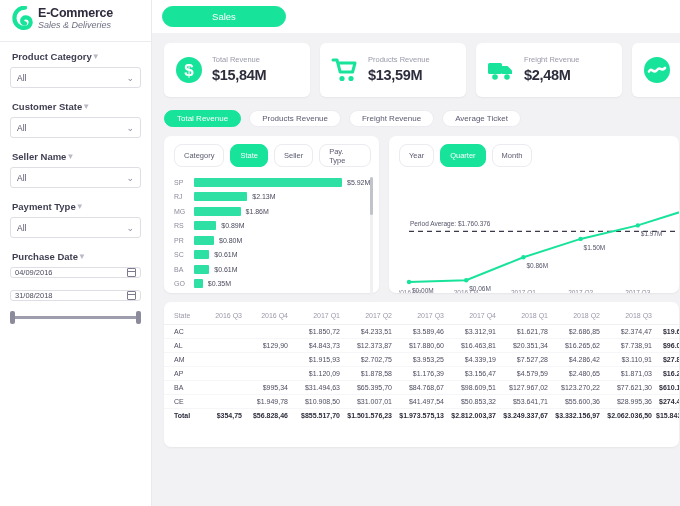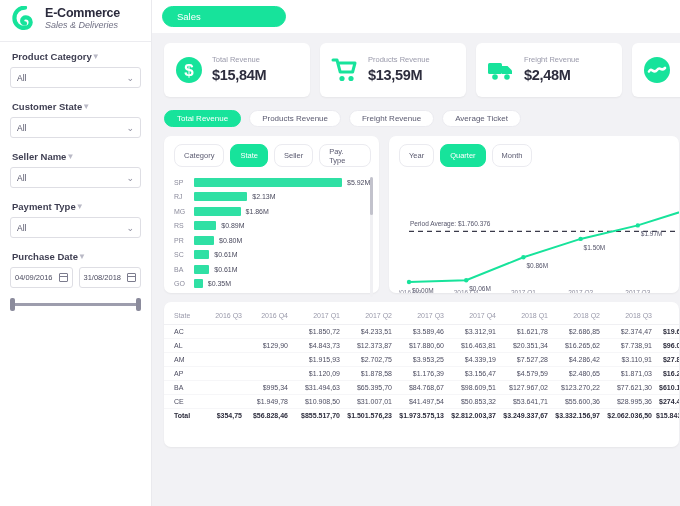--- a/index.html
+++ b/index.html
@@ -14,21 +14,21 @@
 
   
   .sidebar {
     width: 152px; height: 506px;
     background: #ffffff;
     border-right: 1px solid #eaeaee;
     padding: 0 10px;
     flex: 0 0 152px;
     position: relative;
   }
-  .brand { display: flex; align-items: center; gap: 7px; padding: 6px 0 9px 2px; }
+  .brand { display: flex; align-items: center; padding: 6px 0 9px 2px; }
   .brand-logo { width: 26px; height: 26px; flex: 0 0 26px; }
   .brand-text { line-height: 1.1; }
   .brand-title { font-size: 12.5px; font-weight: bold; color: #2b2b3d; letter-spacing: -0.2px; }
   .brand-sub { font-size: 9px; font-style: italic; color: #6f6f83; margin-top: 1px; }
 
   .sb-divider { height: 1px; background: #ececf0; margin: 0 -10px 7px -10px; }
 
   .filter { margin-bottom: 11px; }
   .filter-head {
     display: flex; align-items: center; justify-content: flex-start;
@@ -37,42 +37,42 @@
   .filter-label { font-size: 9.5px; font-weight: bold; color: #3f3f52; }
   .chev { color: #b9b9c6; font-size: 8px; line-height: 1; }
   .filter-select {
     height: 21px; border: 1px solid #dedee4; border-radius: 3px;
     background: #fff; display: flex; align-items: center;
     justify-content: space-between; padding: 0 6px;
     font-size: 8.5px; color: #55556a;
   }
   .filter-select .chev2 { color: #8c8c9e; font-size: 9px; }
 
-  .date-row { display: flex; gap: 6px; }
+  .date-row { display: flex; gap: 12px; flex-direction: column; }
   .date-box {
     flex: 1; height: 21px; border: 1px solid #dedee4; border-radius: 3px;
     display: flex; align-items: center; justify-content: space-between;
     padding: 0 4px; font-size: 7.5px; color: #4c4c60; background: #fff;
   }
   .cal-ico { width: 9px; height: 9px; border: 1px solid #7c7c8e; border-radius: 1px; position: relative; }
   .cal-ico::before { content:""; position:absolute; top:1.5px; left:0; right:0; height:1px; background:#7c7c8e; }
   .slider-wrap { margin-top: 9px; padding: 0 2px; position: relative; height: 14px; display:flex; align-items:center; }
   .slider-track { height: 3px; background: #9d9dad; border-radius: 2px; width: 100%; }
   .slider-knob { position: absolute; width: 5px; height: 13px; background: #8b8b9c; border-radius: 2px; top: 1px; }
 
   
   .main { flex: 1; height: 506px; background: #f2f2f5; display: flex; flex-direction: column; }
 
   .topbar {
     height: 33px; background: #ffffff; display: flex; align-items: center;
     padding-left: 10px; gap: 9px; flex: 0 0 33px;
   }
   .toptab {
     height: 21px; min-width: 124px; border-radius: 11px;
-    display: flex; align-items: center; justify-content: flex-start;
+    display: flex; align-items: center; justify-content: center;
     font-size: 9.5px; border: 1px solid #e2e2e8; background: #fff; color: #5a5a70;
     padding: 0 14px;
   }
   .toptab.active { background: #17e39b; border-color: #17e39b; color: #ffffff; font-weight: normal; }
 
   
   .kpis { display: flex; gap: 10px; padding: 10px 0 0 12px; flex: 0 0 auto; }
   .kpi {
     width: 146px; height: 54px; background: #fff; border-radius: 6px;
     display: flex; align-items: center; gap: 9px; padding: 0 11px;

